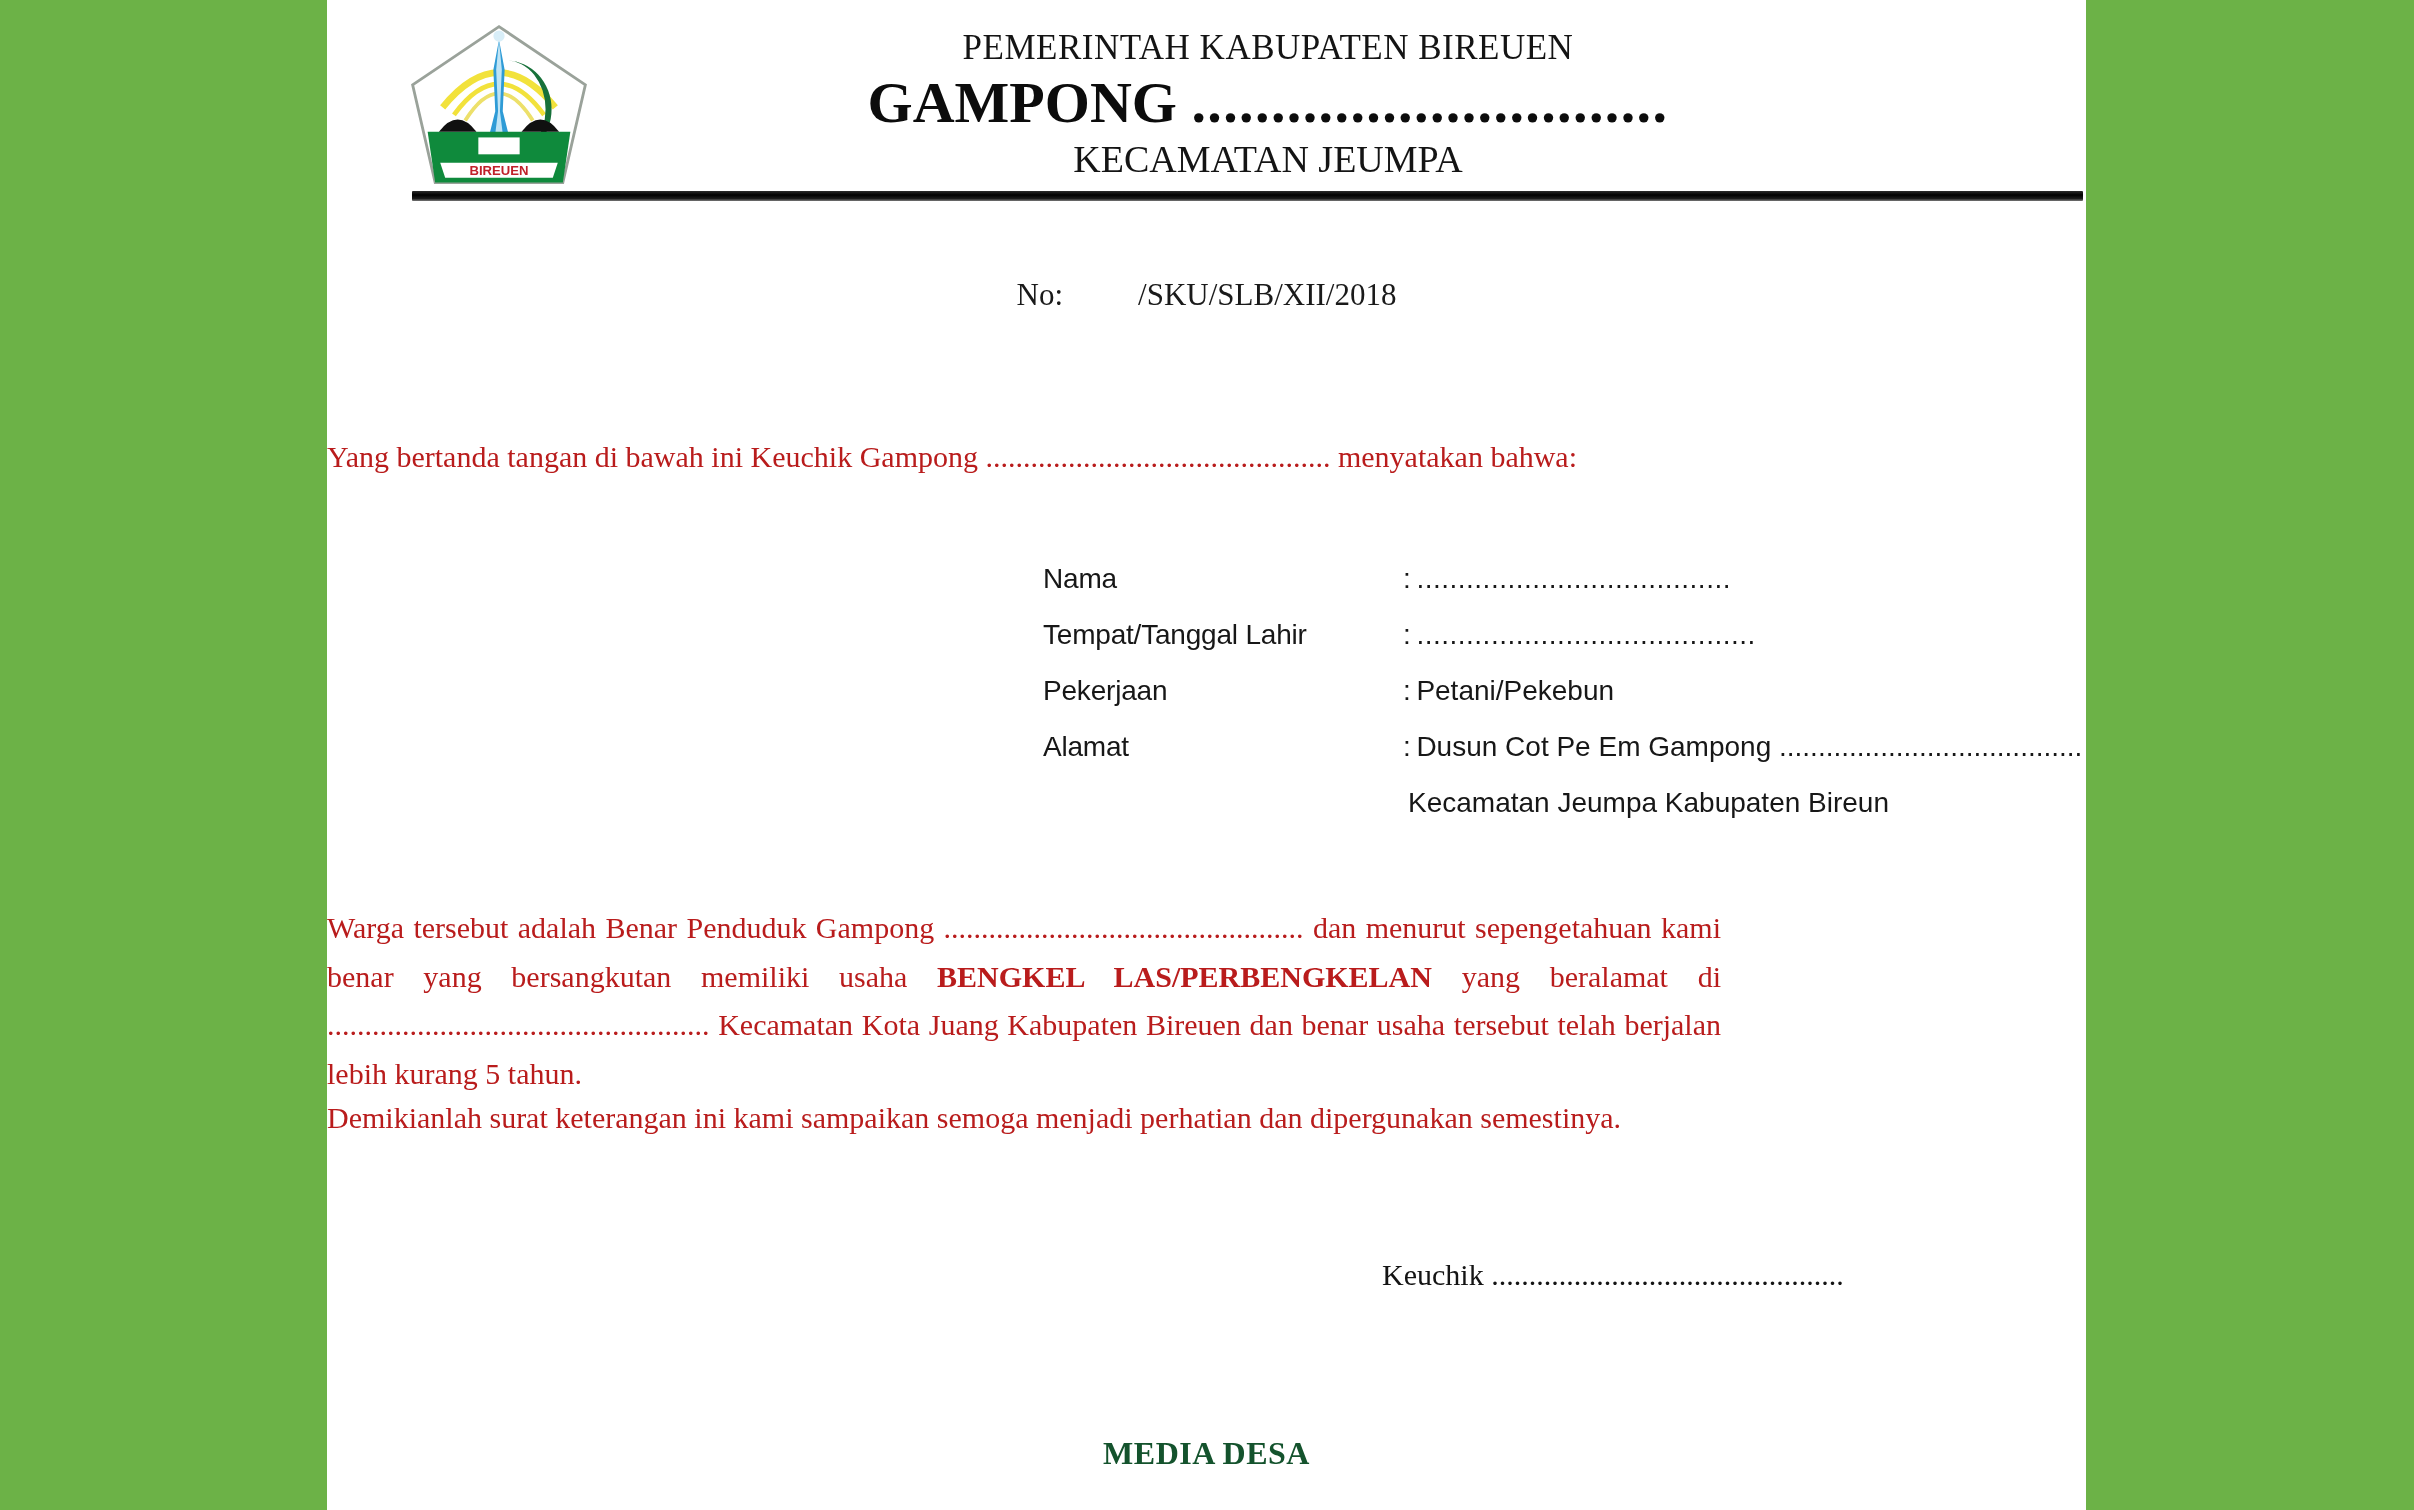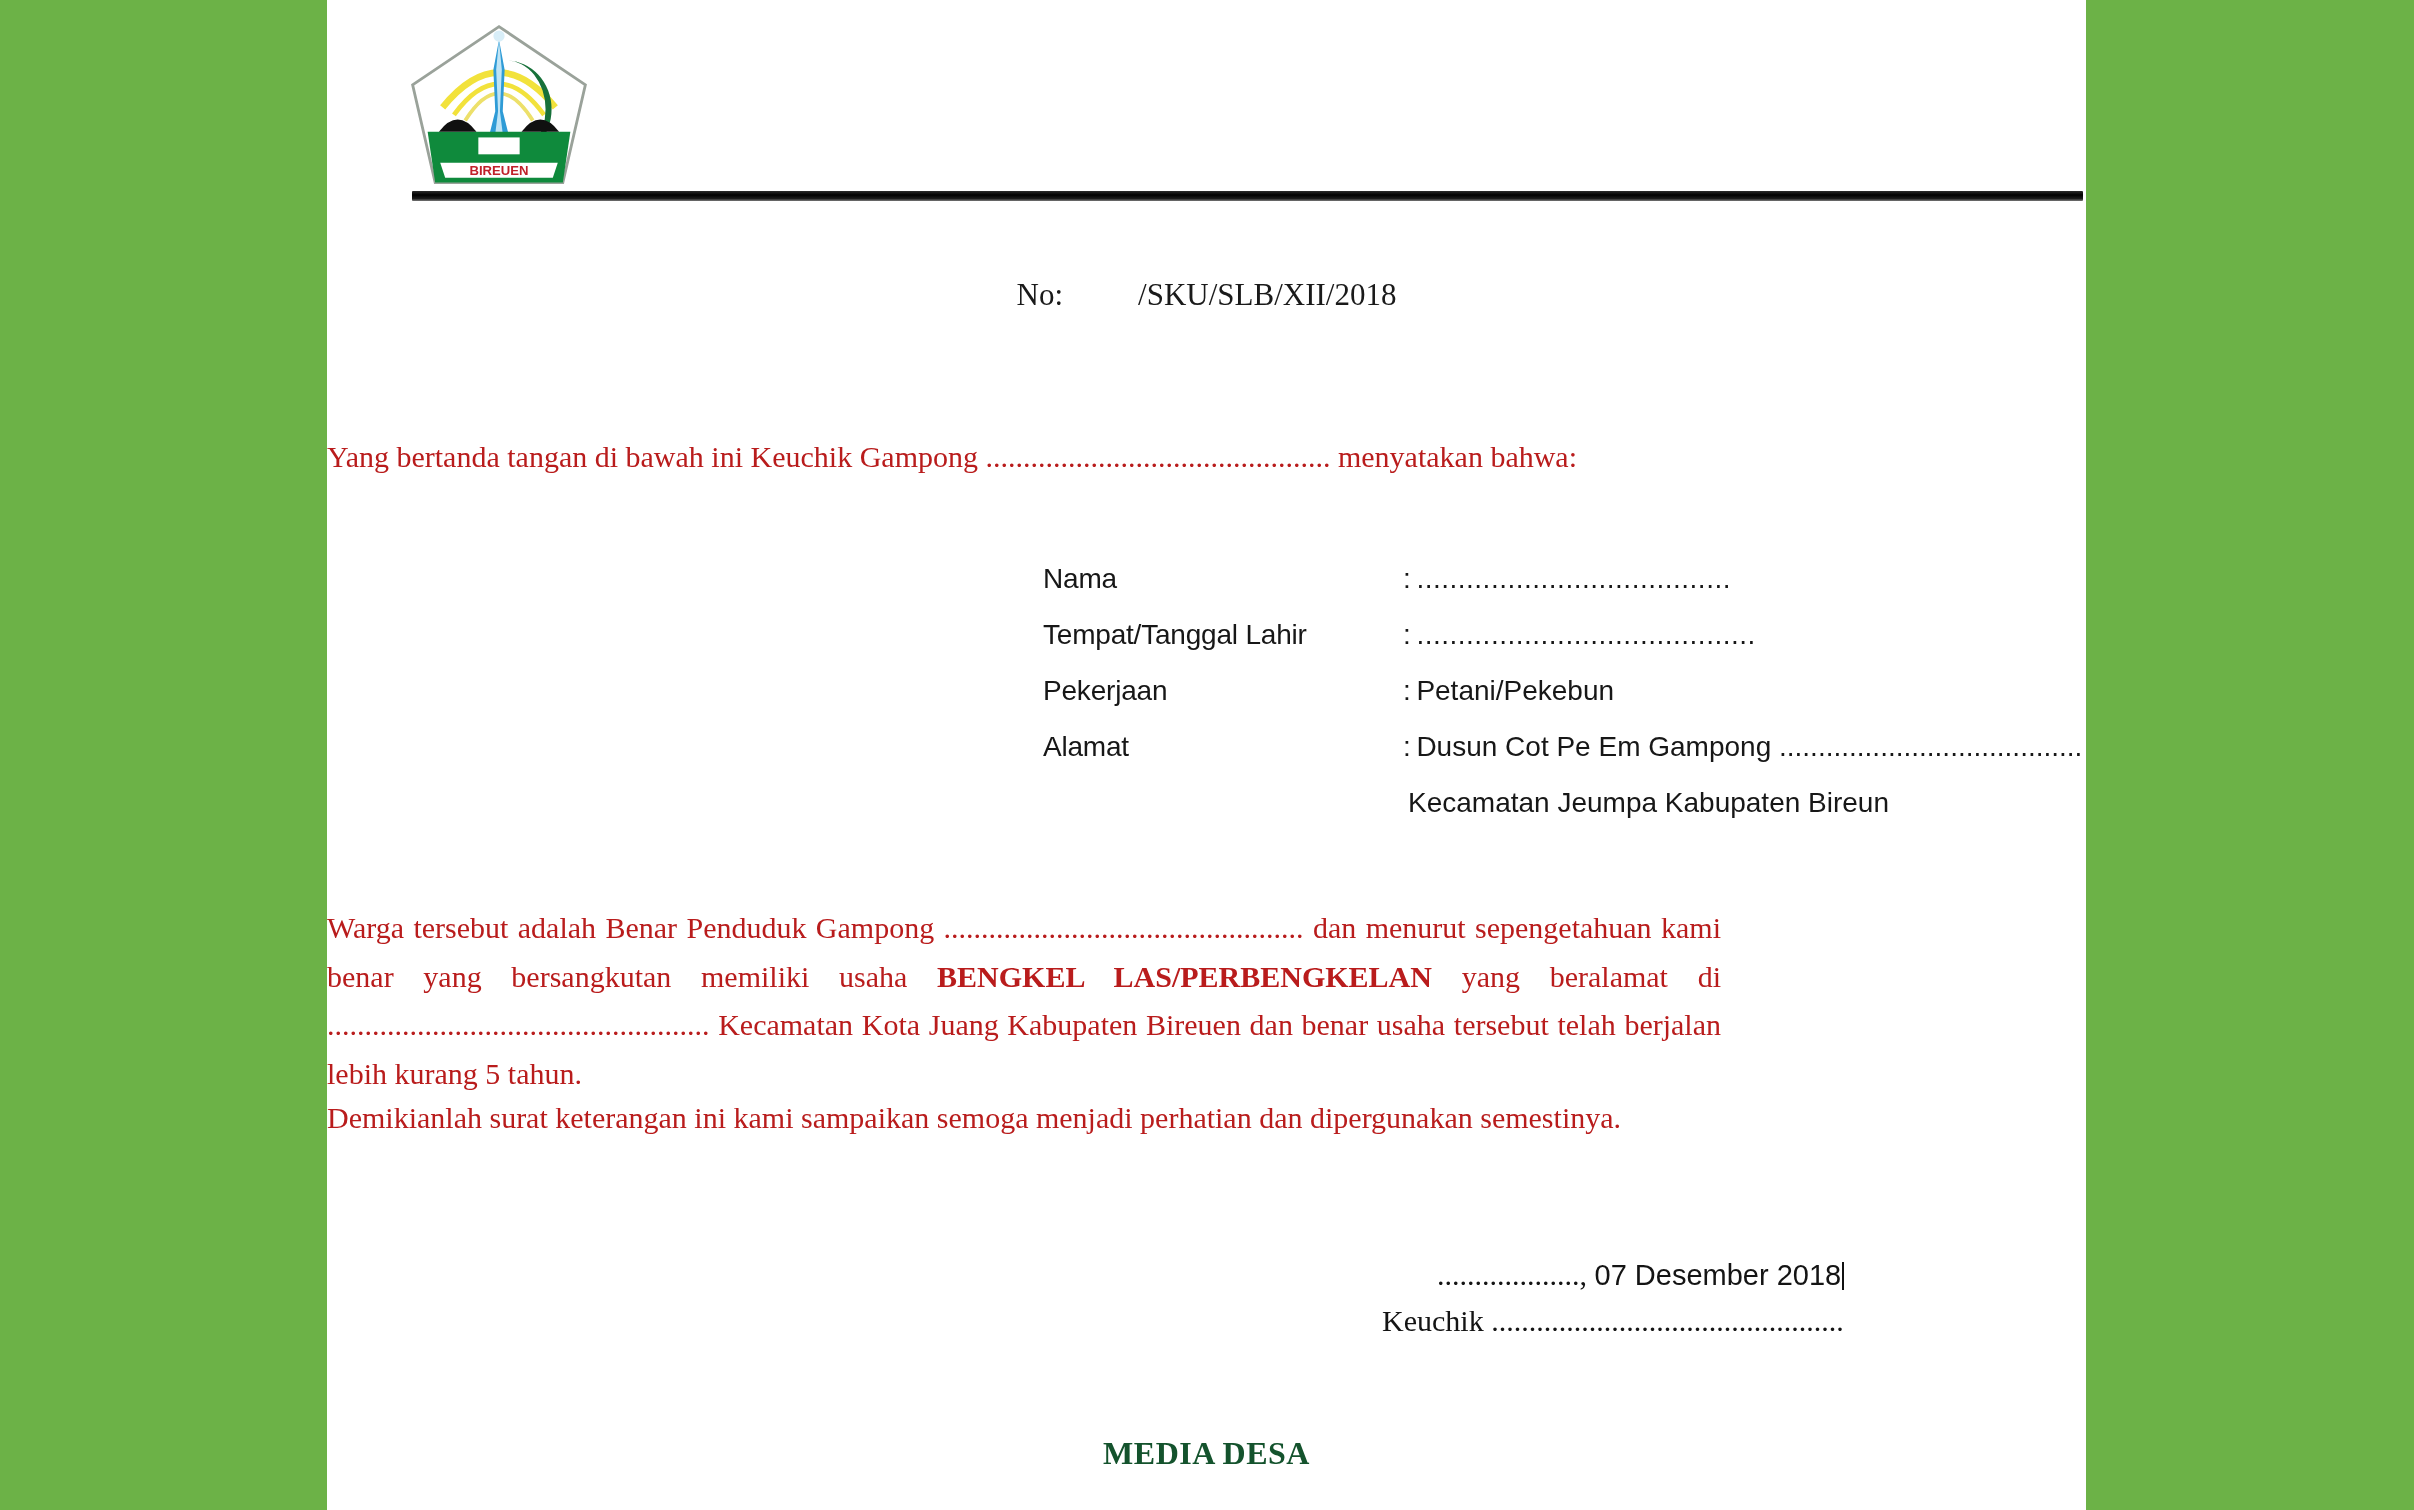--- a/index.html
+++ b/index.html
@@ -243,20 +243,28 @@
         <path d="M36 118 Q56 92 76 118 Z" fill="#101010"></path>
         <path d="M124 118 Q144 92 164 118 Z" fill="#101010"></path>
 
         <rect x="78" y="124" width="44" height="18" fill="#ffffff"></rect>
 
         <path d="M36 150 L164 150 L158 168 L42 168 Z" fill="#ffffff" stroke="#0F8A3C" stroke-width="2"></path>
         <text x="100" y="164" font-family="Liberation Sans, sans-serif" font-size="14" font-weight="bold" fill="#C0202A" text-anchor="middle">BIREUEN</text>
       </svg>
     </div>
 
+    <div class="lh-lines">
+      <div class="lh-gov">PEMERINTAH KABUPATEN BIREUEN</div>
+      <div class="lh-gampong">
+        <span>GAMPONG</span>
+        <span class="dots">..............................</span>
+      </div>
+      <div class="lh-kec">KECAMATAN JEUMPA</div>
+    </div>
 
     <div class="rule"></div>
   </div>
 
   <div class="title-block">
     <div class="doc-no">
       <span class="no-label">No:</span><span>/SKU/SLB/XII/2018</span>
     </div>
   </div>
 
@@ -282,24 +290,20 @@
 
     <div class="f-cont">Kecamatan Jeumpa Kabupaten Bireun</div>
   </div>
 
   <div class="para main-para">
     <span>Warga tersebut adalah Benar Penduduk Gampong ................................................ dan menurut sepengetahuan kami benar yang bersangkutan memiliki usaha </span><b>BENGKEL LAS/PERBENGKELAN</b><span> yang beralamat di ................................................... Kecamatan Kota Juang Kabupaten Bireuen dan benar usaha tersebut telah berjalan lebih kurang 5 tahun.</span>
     <span class="tight">Demikianlah surat keterangan ini kami sampaikan semoga menjadi perhatian dan dipergunakan semestinya.</span>
   </div>
 
   <div class="sign">
-    <div class="date-line">
-      <span>...................,</span>
-      <span class="date-val">07 Desember 2018</span><span class="caret"></span>
-    </div>
     <div class="keuchik-line">
       <span>Keuchik</span>
       <span>...............................................</span>
     </div>
   </div>
 
   <div class="footer-brand">MEDIA DESA</div>
 
 </div>
 

